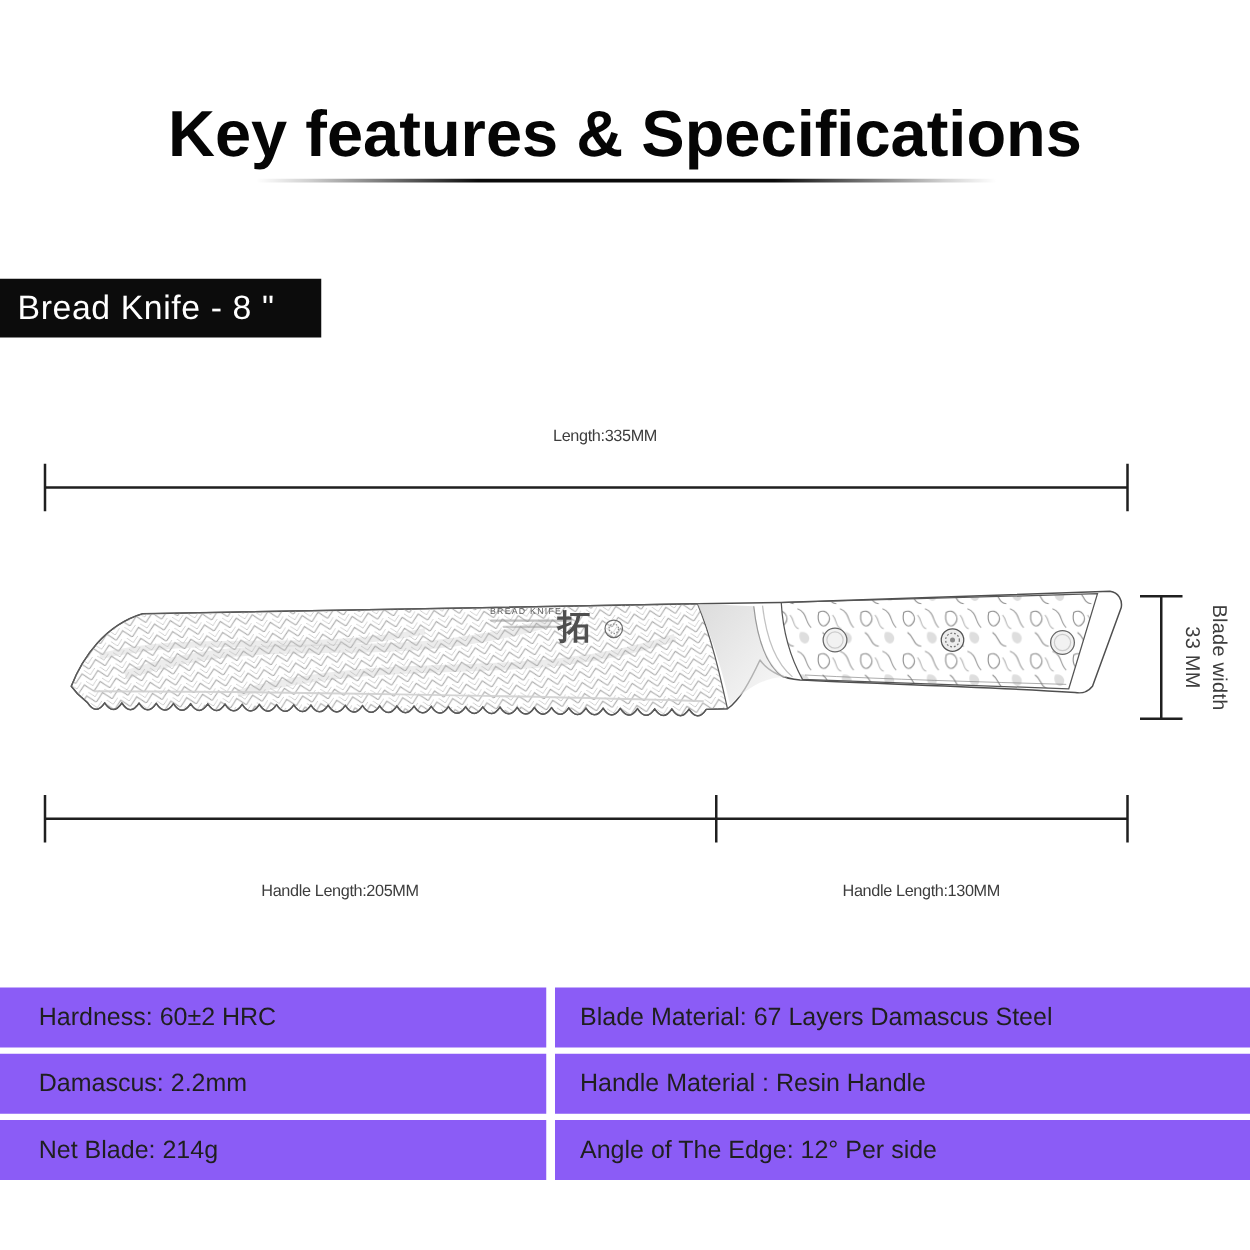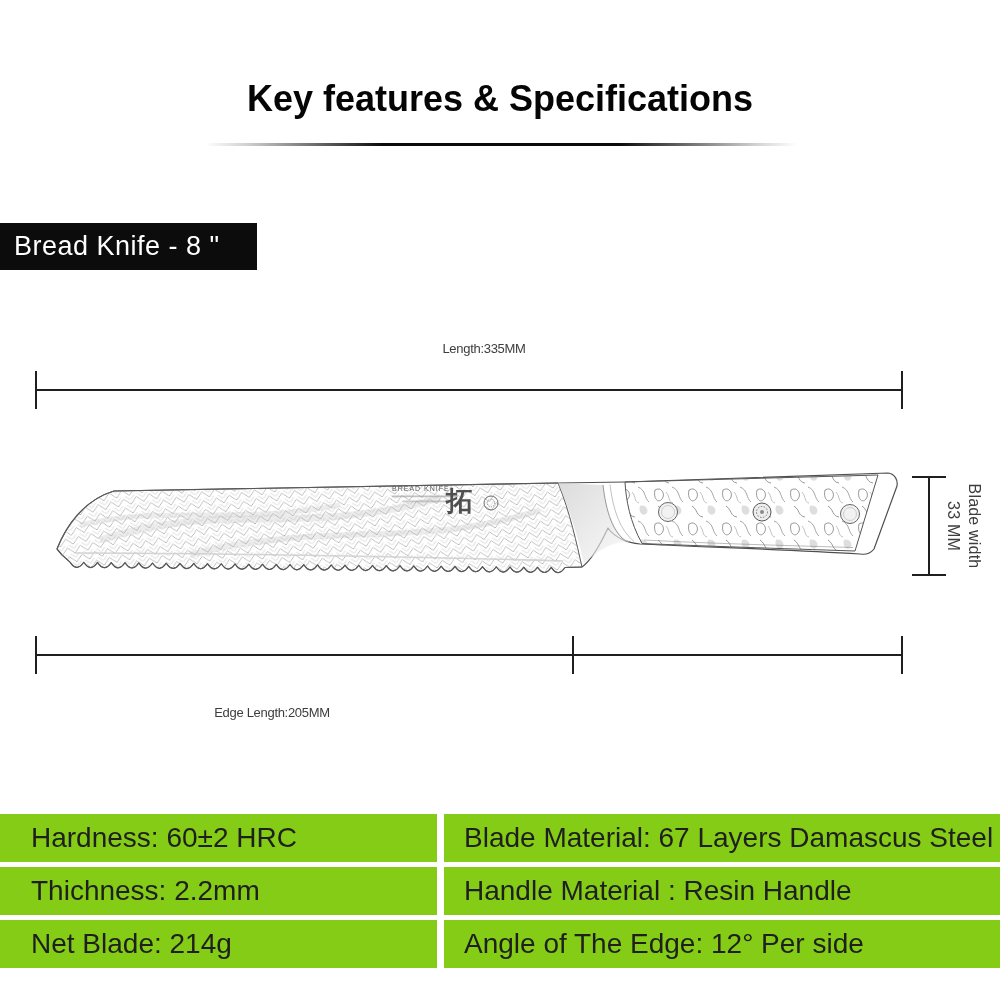--- a/index.html
+++ b/index.html
@@ -1,38 +1,38 @@
 <!DOCTYPE html>
 <html><head>
 <meta charset="utf-8">
 <style>
   html,body{margin:0;padding:0;background:#fff;}
   .canvas{position:relative;width:1000px;height:1000px;background:#ffffff;overflow:hidden;
           font-family:"Liberation Sans",sans-serif;}
 
   .page-title{position:absolute;left:0;top:78px;width:1000px;text-align:center;margin:0;
-              font-size:36px;font-weight:bold;color:#050505;letter-spacing:0px;}
+              font-size:52px;font-weight:bold;color:#050505;letter-spacing:0px;}
   .title-underline{position:absolute;left:205px;top:143px;width:592px;height:3px;
     background:linear-gradient(90deg,rgba(0,0,0,0) 0%,rgba(0,0,0,.18) 7%,#0a0a0a 30%,#0a0a0a 70%,rgba(0,0,0,.18) 93%,rgba(0,0,0,0) 100%);}
 
   .product-label{position:absolute;left:0;top:223px;width:257px;height:47px;background:#0c0c0c;
                  color:#ffffff;font-size:27px;letter-spacing:.5px;display:flex;align-items:center;
                  padding-left:14px;box-sizing:border-box;}
 
   .dim-line{position:absolute;background:#1f1f1f;}
   .dim-label{position:absolute;color:#3d3d3d;font-size:13px;letter-spacing:-.3px;text-align:center;}
 
   .vlabel{position:absolute;left:900px;top:503px;width:124px;height:46px;
           transform:rotate(90deg);color:#3d3d3d;font-size:16px;line-height:21px;
           text-align:center;letter-spacing:.2px;}
 
   .knife{position:absolute;left:40px;top:450px;}
 
-  .spec-row-cell{position:absolute;background:#84cc16;display:flex;align-items:center;
-                 box-sizing:border-box;font-size:28px;color:#1f1f1f;margin-top:24px;}
+  .spec-row-cell{position:absolute;background:#8b5cf6;display:flex;align-items:center;
+                 box-sizing:border-box;font-size:20px;color:#1f1f1f;}
   .cell-left{left:0;width:437px;padding-left:31px;}
   .cell-right{left:444px;width:628px;padding-left:20px;}
 </style>
 </head>
 <body>
 
 <div class="canvas">
 
   <h1 class="page-title">Key features &amp; Specifications</h1>
   <div class="title-underline"></div>
@@ -107,24 +107,25 @@
   <div class="dim-line" style="left:912px;top:574px;width:34px;height:2px;"></div>
   <div class="vlabel">
     <div>Blade width</div>
     <div>33 MM</div>
   </div>
 
   <div class="dim-line" style="left:36px;top:654px;width:866px;height:2px;"></div>
   <div class="dim-line" style="left:35px;top:636px;width:2px;height:38px;"></div>
   <div class="dim-line" style="left:572px;top:636px;width:2px;height:38px;"></div>
   <div class="dim-line" style="left:901px;top:636px;width:2px;height:38px;"></div>
-  <div class="dim-label" style="left:122px;top:705px;width:300px;">Edge Length:205MM</div>
+  <div class="dim-label" style="left:122px;top:705px;width:300px;">Handle Length:205MM</div>
+  <div class="dim-label" style="left:587px;top:705px;width:300px;">Handle Length:130MM</div>
 
   <div>
     <div class="spec-row-cell cell-left" style="top:790px;height:48px;">Hardness:  60±2 HRC</div>
     <div class="spec-row-cell cell-right" style="top:790px;height:48px;">Blade Material:  67 Layers Damascus Steel</div>
-    <div class="spec-row-cell cell-left" style="top:843px;height:48px;">Thichness: 2.2mm</div>
+    <div class="spec-row-cell cell-left" style="top:843px;height:48px;">Damascus: 2.2mm</div>
     <div class="spec-row-cell cell-right" style="top:843px;height:48px;">Handle Material : Resin Handle</div>
     <div class="spec-row-cell cell-left" style="top:896px;height:48px;">Net Blade: 214g</div>
     <div class="spec-row-cell cell-right" style="top:896px;height:48px;">Angle of The Edge: 12° Per side</div>
   </div>
 
 </div>
 
 </body></html>

